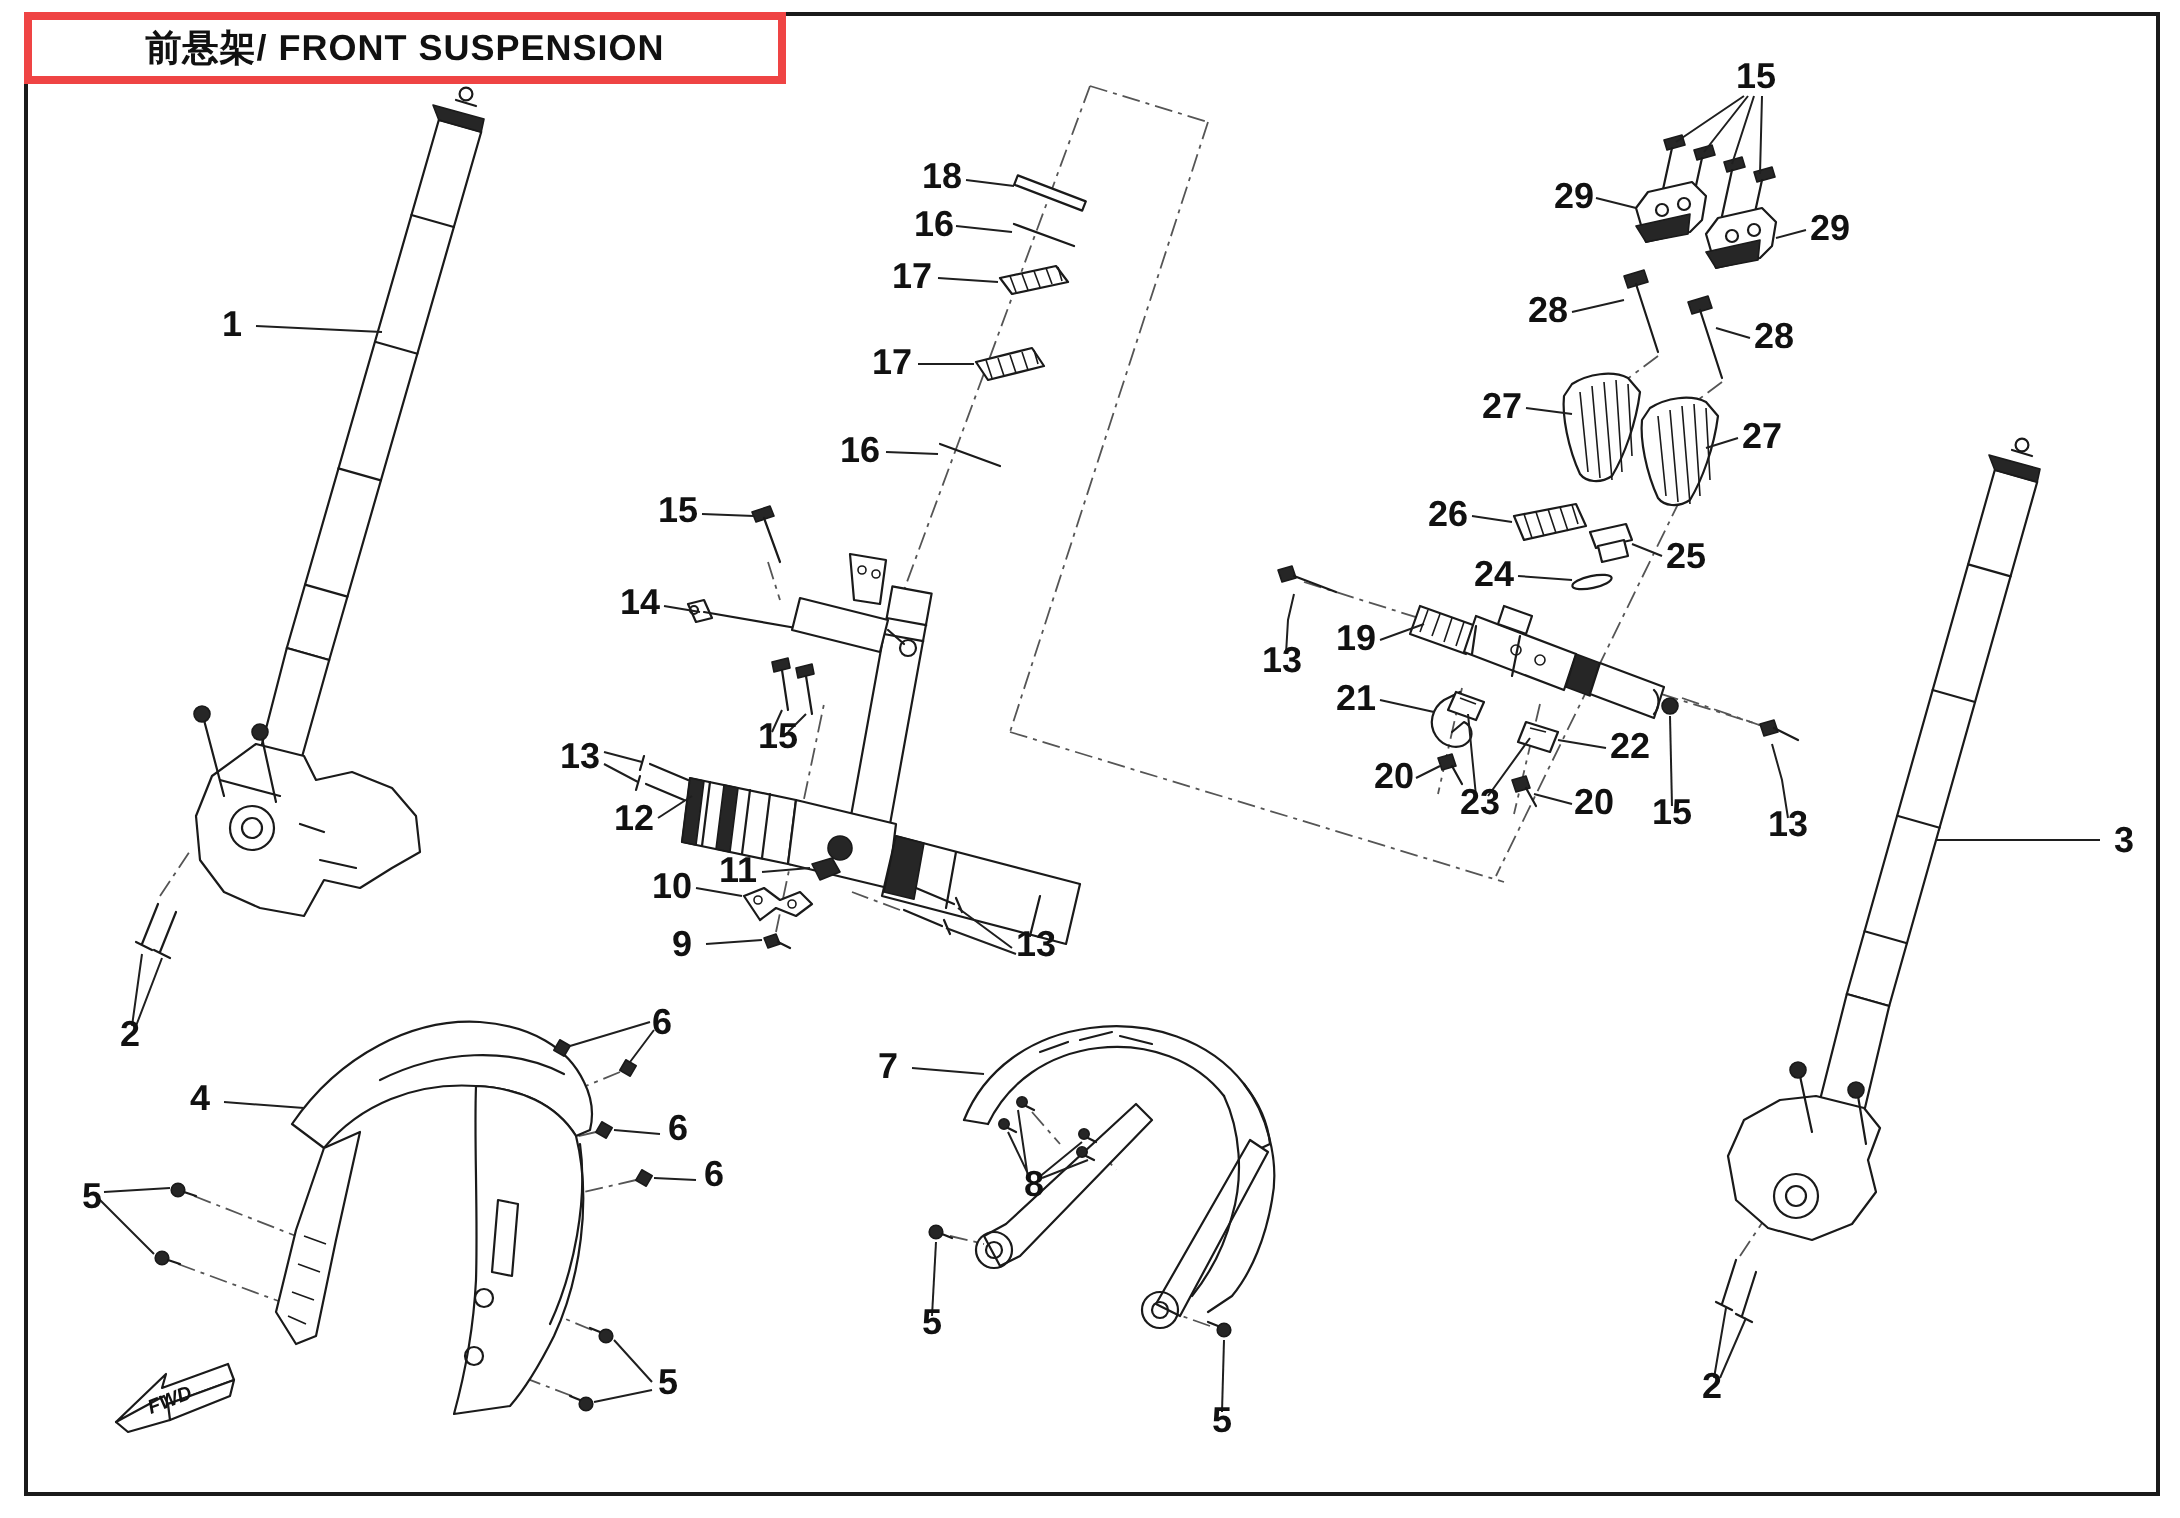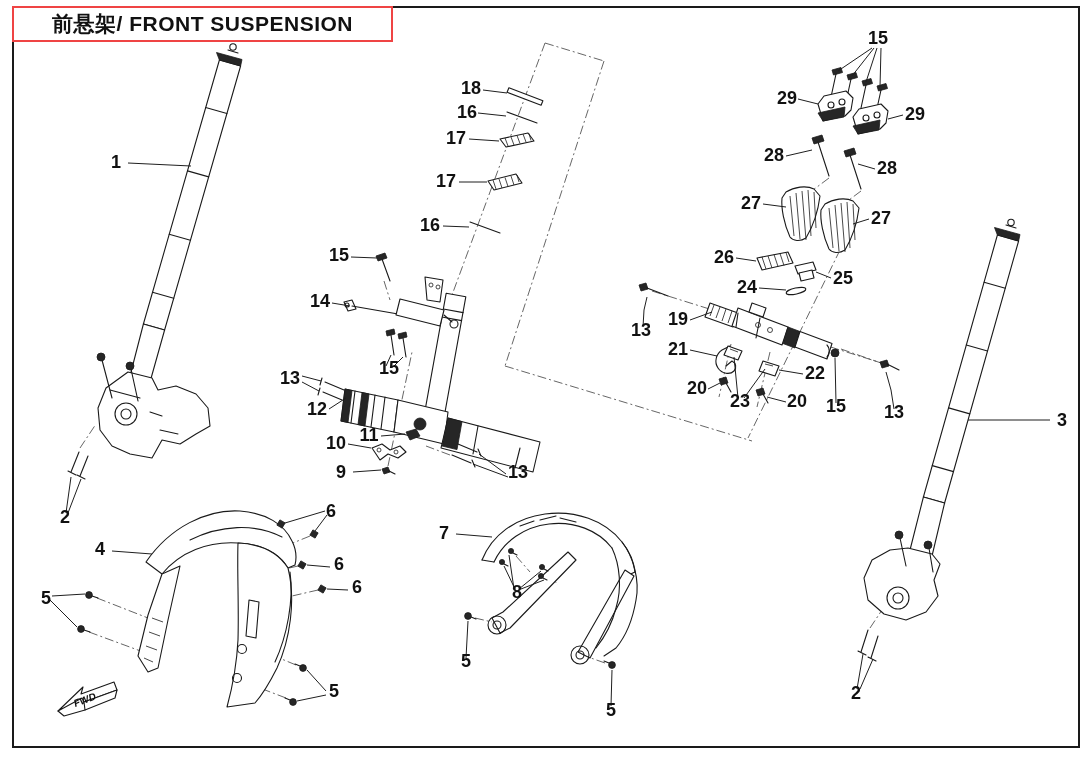--- a/index.html
+++ b/index.html
@@ -1,23 +1,23 @@
 <!DOCTYPE html>
 <html><head>
 <meta charset="utf-8">
 <style>
   html,body{margin:0;padding:0;background:#e8e8e8;}
   .page{position:relative;width:1090px;height:759px;background:#ffffff;overflow:hidden;
         font-family:"Liberation Sans",sans-serif;}
   .frame{position:absolute;left:12px;top:6px;width:1068px;height:742px;
          border:2px solid #1a1a1a;box-sizing:border-box;}
   .titlebox{position:absolute;left:12px;top:6px;width:381px;height:36px;
-            border:2px solid #ef4444;box-sizing:border-box;background:#fff;
+            border:4px solid #ef4444;box-sizing:border-box;background:#fff;
             display:flex;align-items:center;justify-content:center;
-            font-weight:bold;font-size:21px;color:#111;letter-spacing:.5px;}
+            font-weight:bold;font-size:18px;color:#111;letter-spacing:.5px;}
   svg{position:absolute;left:0;top:0;}
   .ln{fill:none;stroke:#1a1a1a;stroke-width:1.1;stroke-linejoin:round;stroke-linecap:round;}
   .th{fill:none;stroke:#1a1a1a;stroke-width:0.8;stroke-linejoin:round;}
   .wh{fill:#ffffff;stroke:#1a1a1a;stroke-width:1.1;stroke-linejoin:round;}
   .dk{fill:#262626;stroke:#1a1a1a;stroke-width:0.8;stroke-linejoin:round;}
   .ldr{fill:none;stroke:#1f1f1f;stroke-width:1;}
   .cl{fill:none;stroke:#555;stroke-width:0.9;stroke-dasharray:9 3 2 3;}
   .callout{font:bold 18px "Liberation Sans",sans-serif;fill:#111;}
   .fwdtxt{font:italic bold 10px "Liberation Sans",sans-serif;fill:#111;}
 </style>

